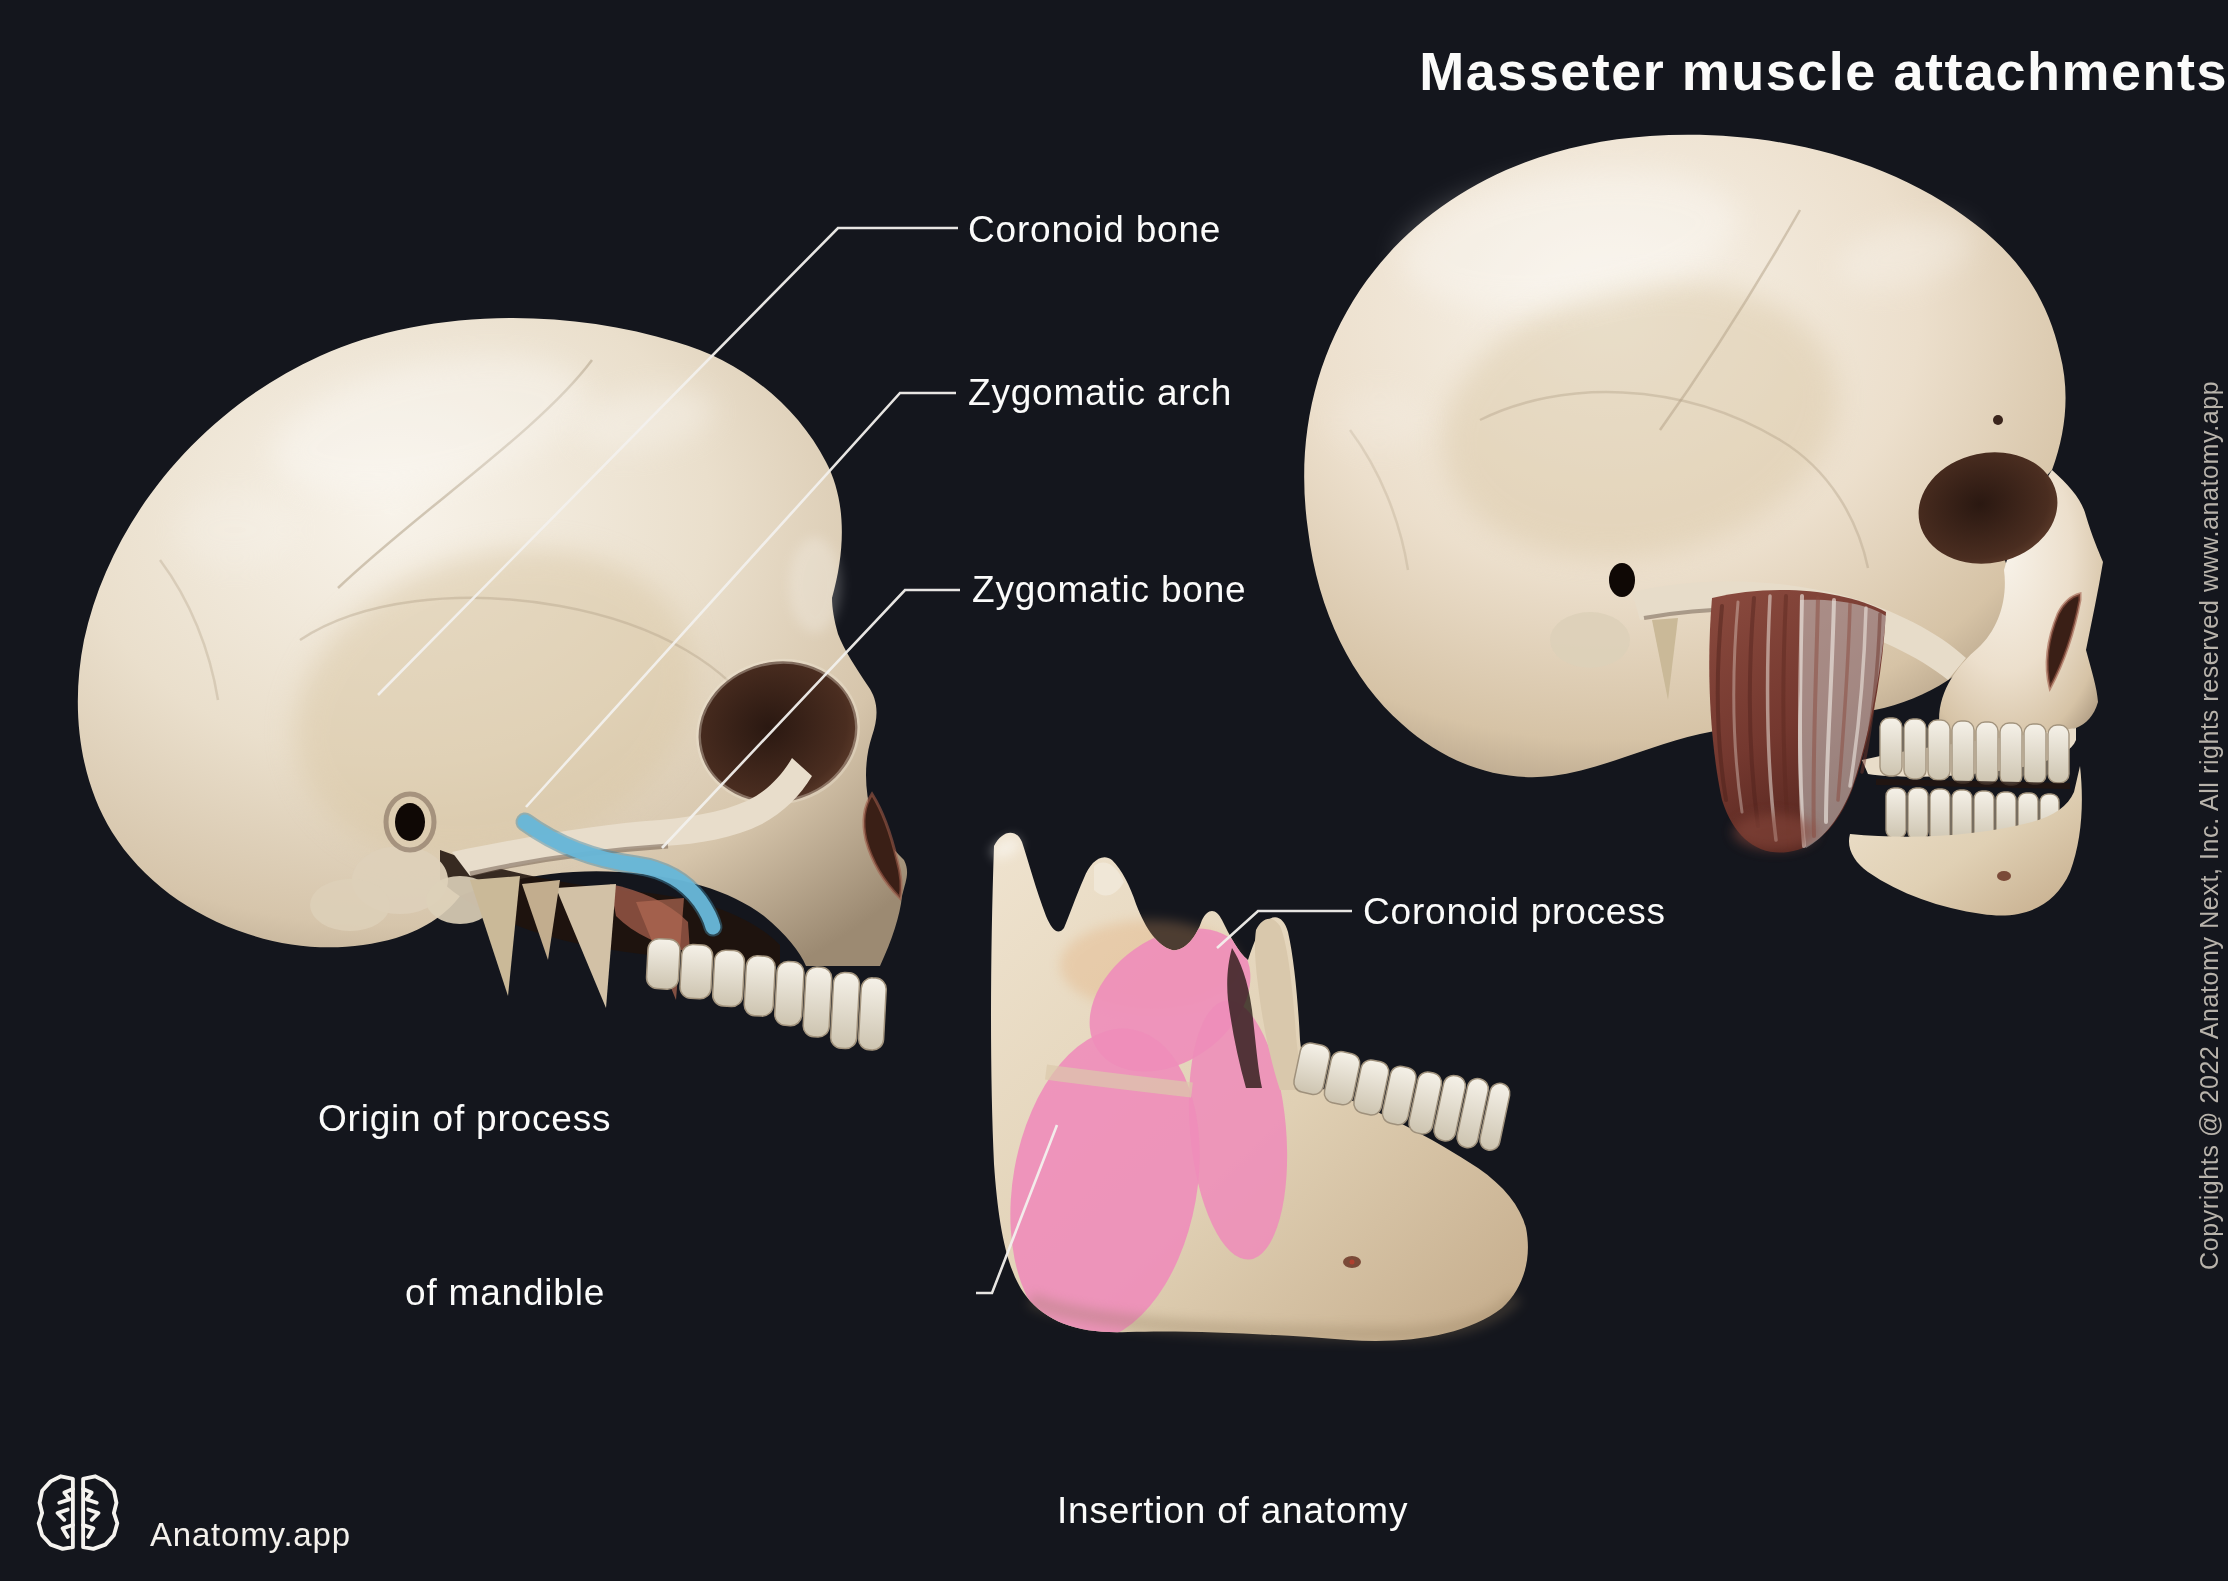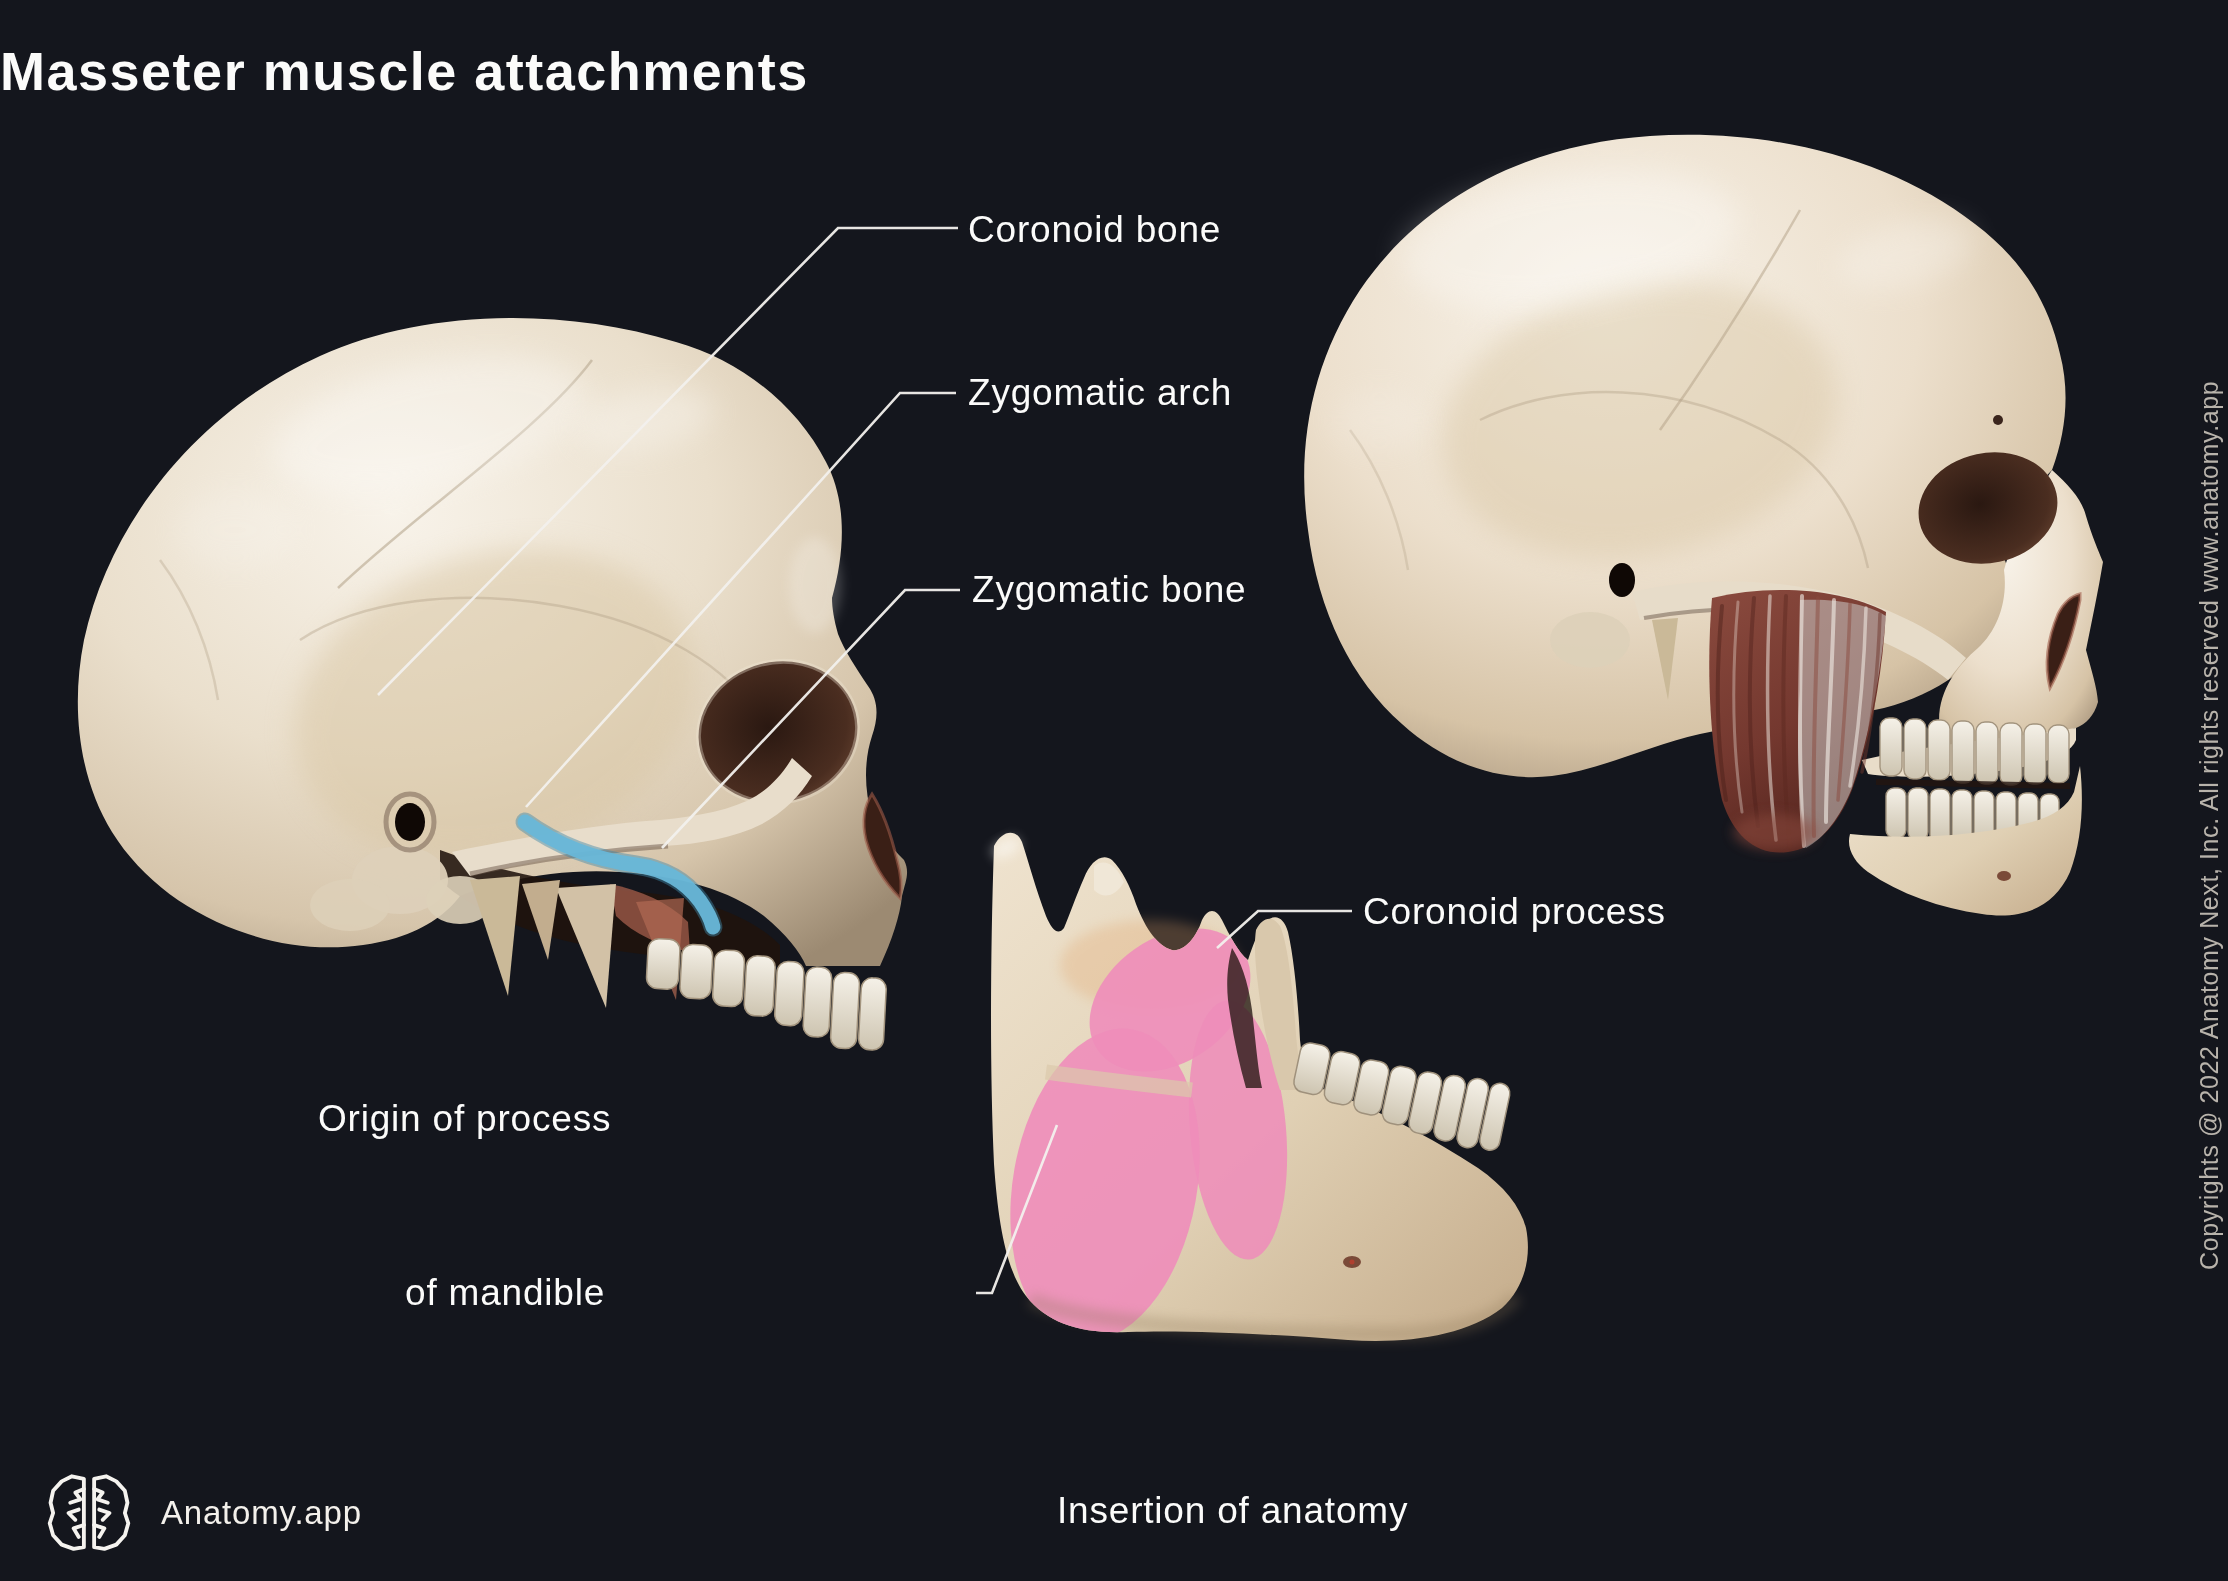--- a/index.html
+++ b/index.html
@@ -4,32 +4,32 @@
 <style>
   html,body{margin:0;padding:0}
   body{background:var(--background,#14161d)}
   .stage{
     position:relative;width:2228px;height:1581px;overflow:hidden;
     background:var(--background,#14161d);
     font-family:"Liberation Sans",sans-serif;
   }
   .art{position:absolute;left:0;top:0}
   .title{
-    position:absolute;left:0;right:0;top:40px;text-align:left;
+    position:absolute;left:0;right:0;top:40px;text-align:right;
     font-size:54px;font-weight:bold;letter-spacing:1.5px;
     color:var(--label-text,#fbfbfa);
   }
   .lbl{
     position:absolute;font-size:37px;line-height:44px;letter-spacing:.8px;
     color:var(--label-text,#fbfbfa);white-space:nowrap;
   }
   .lbl span{display:block}
   .leader{fill:none;stroke:var(--leader-line,#f2f0ed);stroke-width:2.6px;opacity:.95}
   .brand{
-    position:absolute;left:43px;top:1472px;display:flex;align-items:center;gap:26px;
+    position:absolute;left:32px;top:1472px;display:flex;align-items:flex-end;gap:26px;
   }
   .brand-name{
     font-size:33px;letter-spacing:.8px;color:#f4f1ec;
   }
   .copyright{
     position:absolute;right:4px;top:320px;height:1010px;
     writing-mode:vertical-rl;transform:rotate(180deg);
     display:flex;align-items:center;justify-content:center;
     font-size:25px;letter-spacing:.6px;
     color:var(--copyright-text,#b8b3ab);

